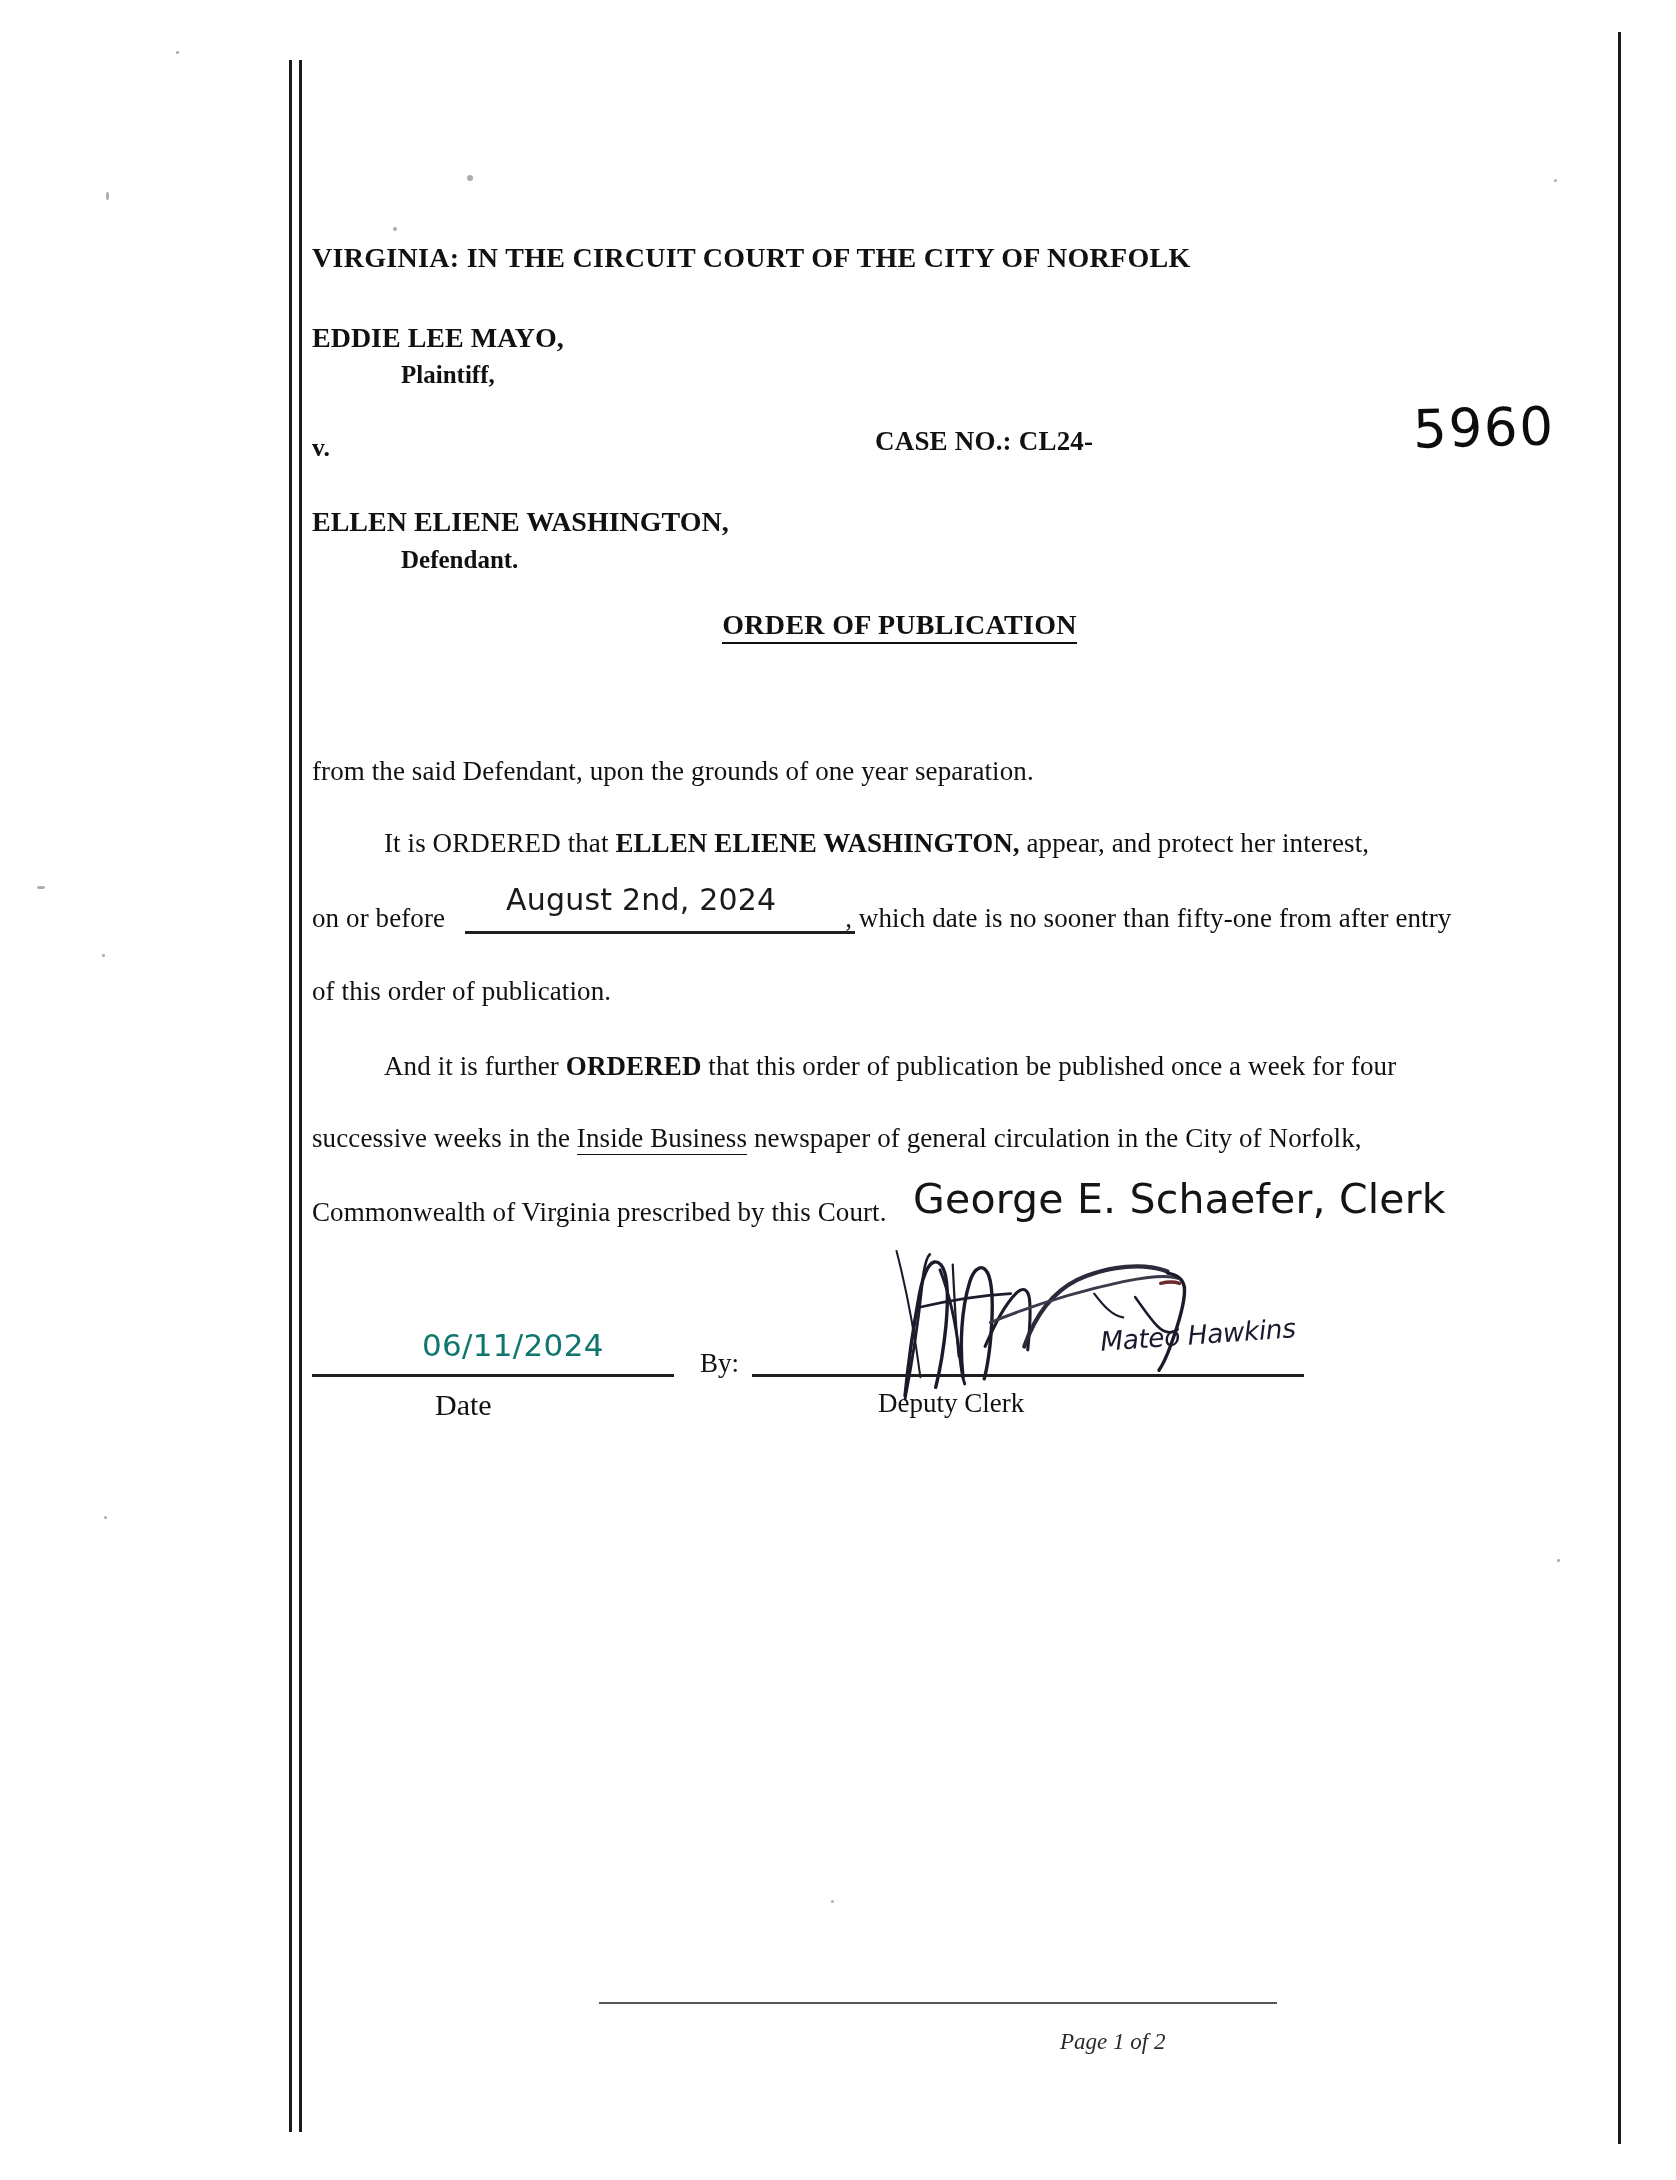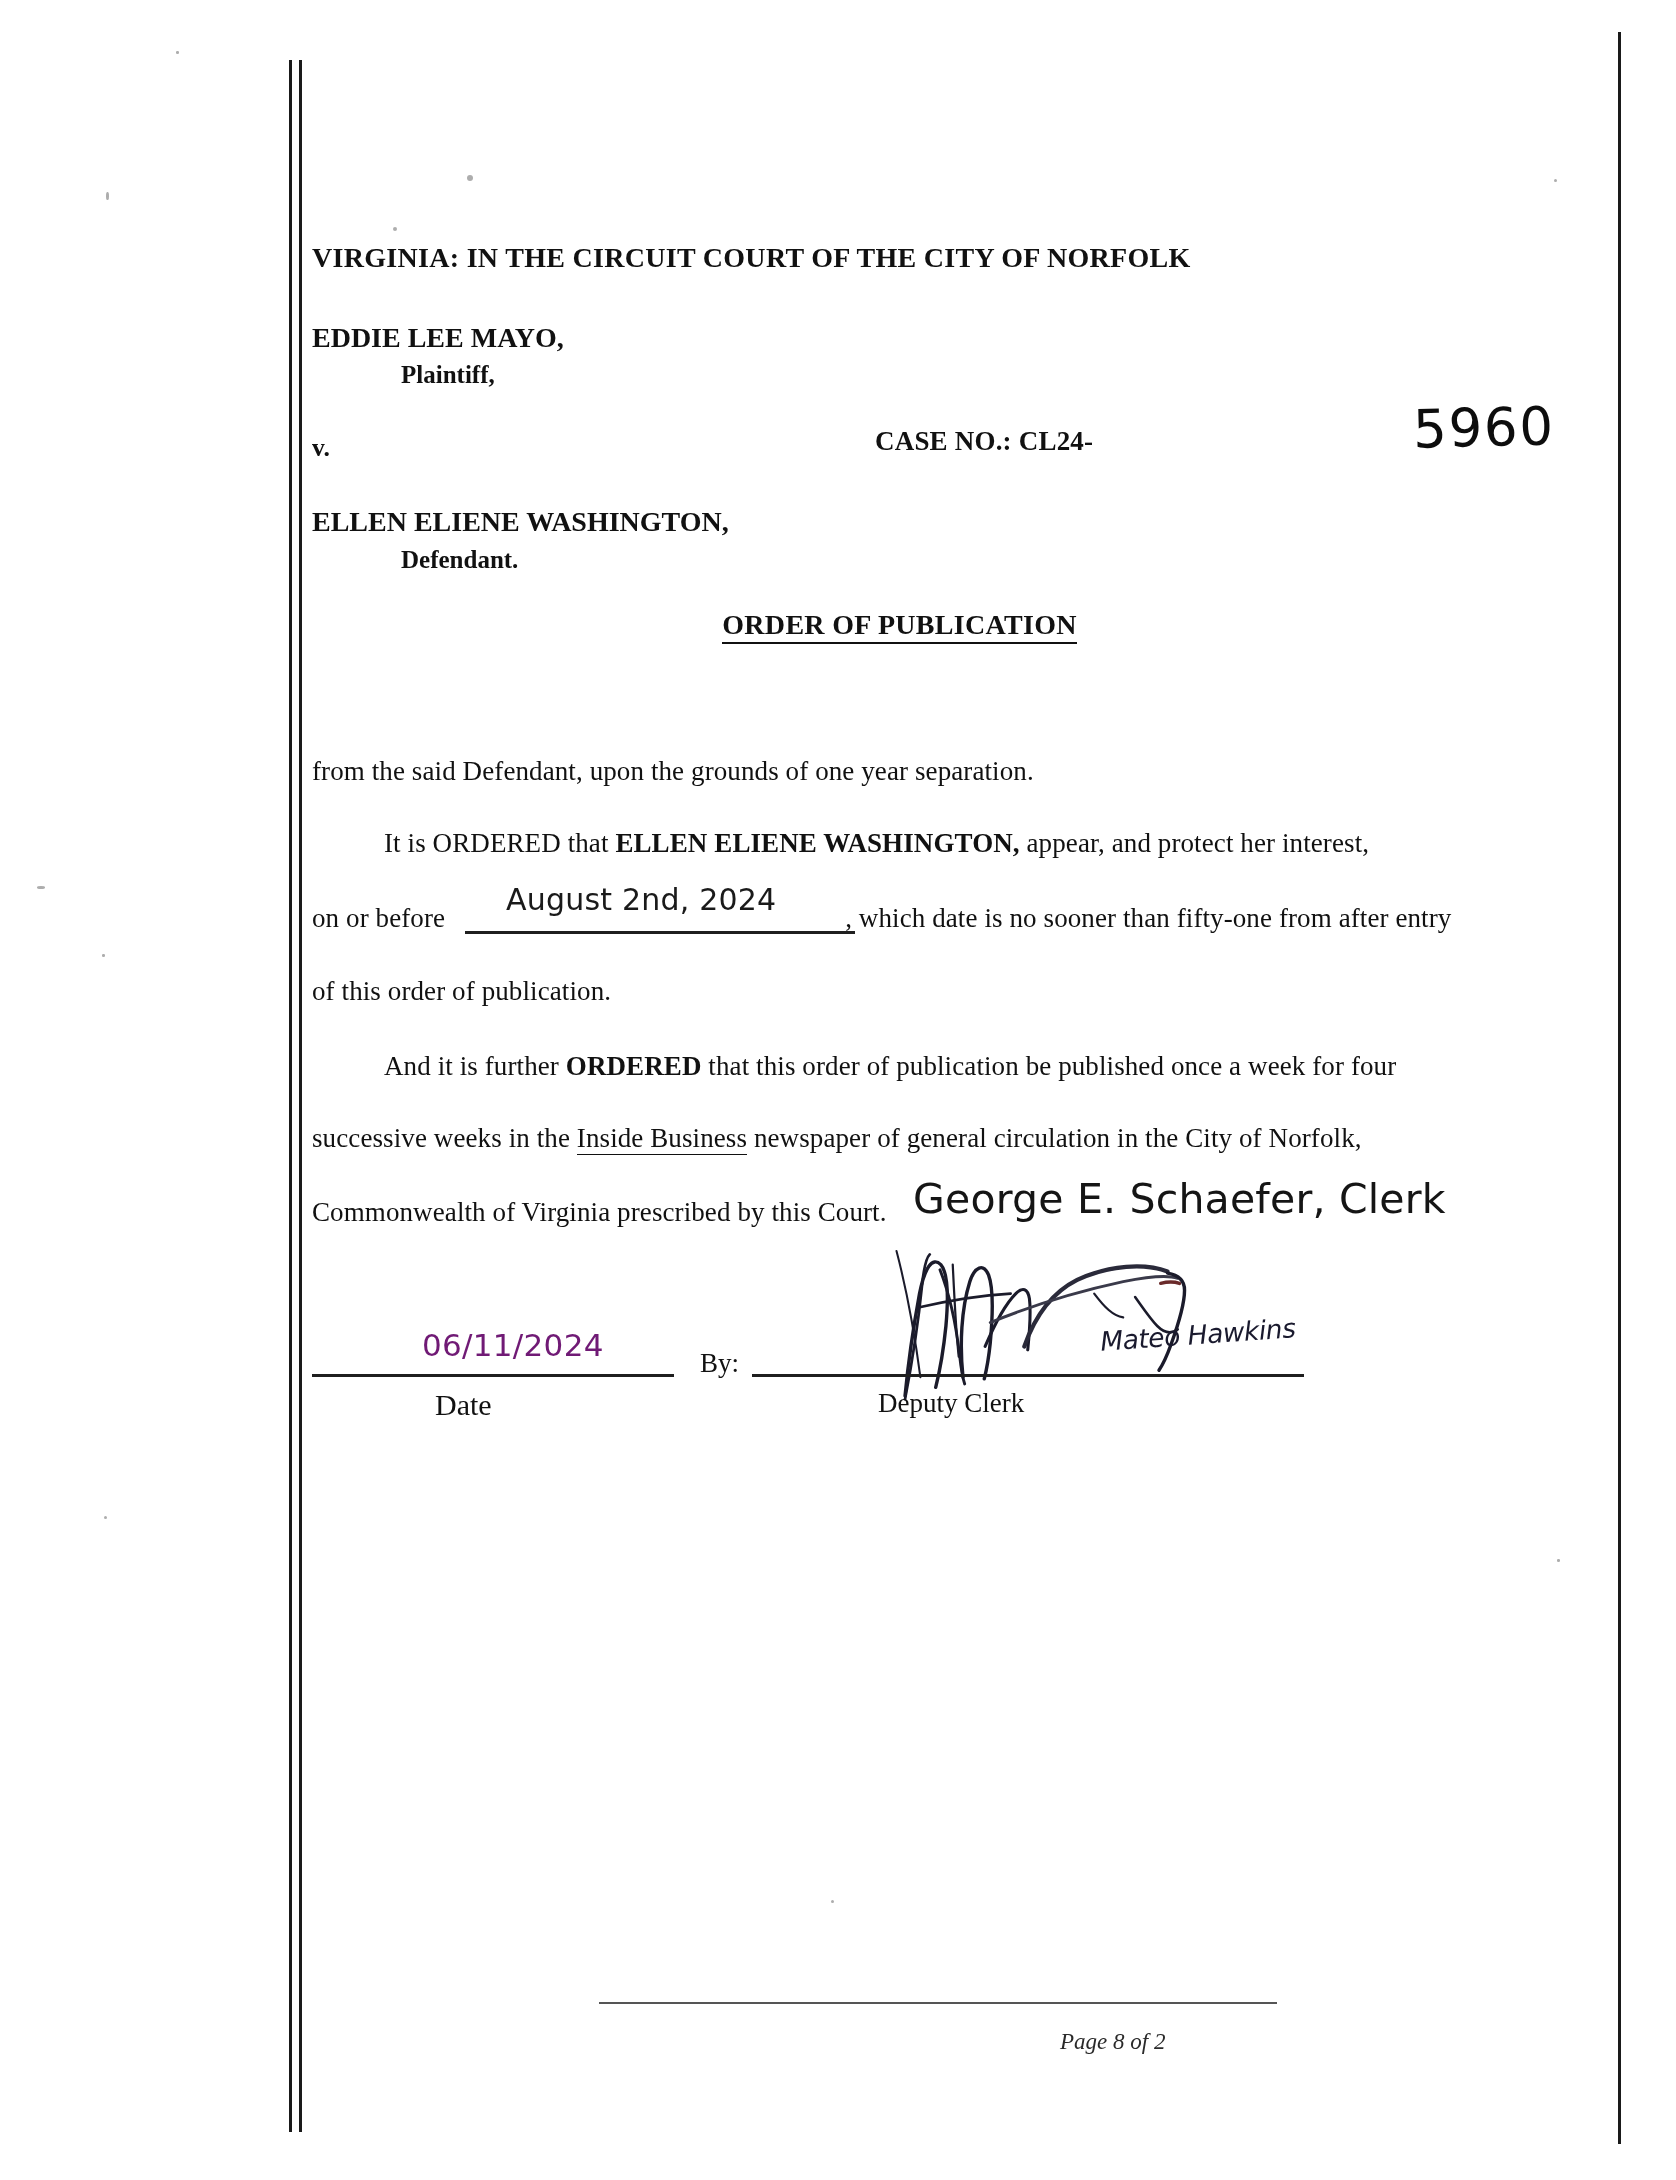--- a/index.html
+++ b/index.html
@@ -198,21 +198,21 @@
     letter-spacing: 0.2px;
     white-space: nowrap;
   }
 
   .date-typed {
     position: absolute;
     left: 110px;
     top: 1327px;
     font-family: "DejaVu Sans", sans-serif;
     font-size: 31px;
-    color: #701a75;
+    color: #0f766e;
     letter-spacing: 0.3px;
     white-space: nowrap;
   }
   .date-rule {
     position: absolute;
     left: 0;
     top: 1374px;
     width: 362px;
     height: 2.6px;
     background: #1f1f1f;
@@ -375,16 +375,16 @@
     <div class="date-rule"></div>
     <div class="date-label">Date</div>
 
     <div class="by-label">By:</div>
     <div class="by-rule"></div>
     <div class="deputy-label">Deputy Clerk</div>
 
   </div>
 
   <div class="footer-rule"></div>
-  <div class="footer-page">Page 8 of 2</div>
+  <div class="footer-page">Page 1 of 2</div>
 
 </div>
 
 
 </body></html>

